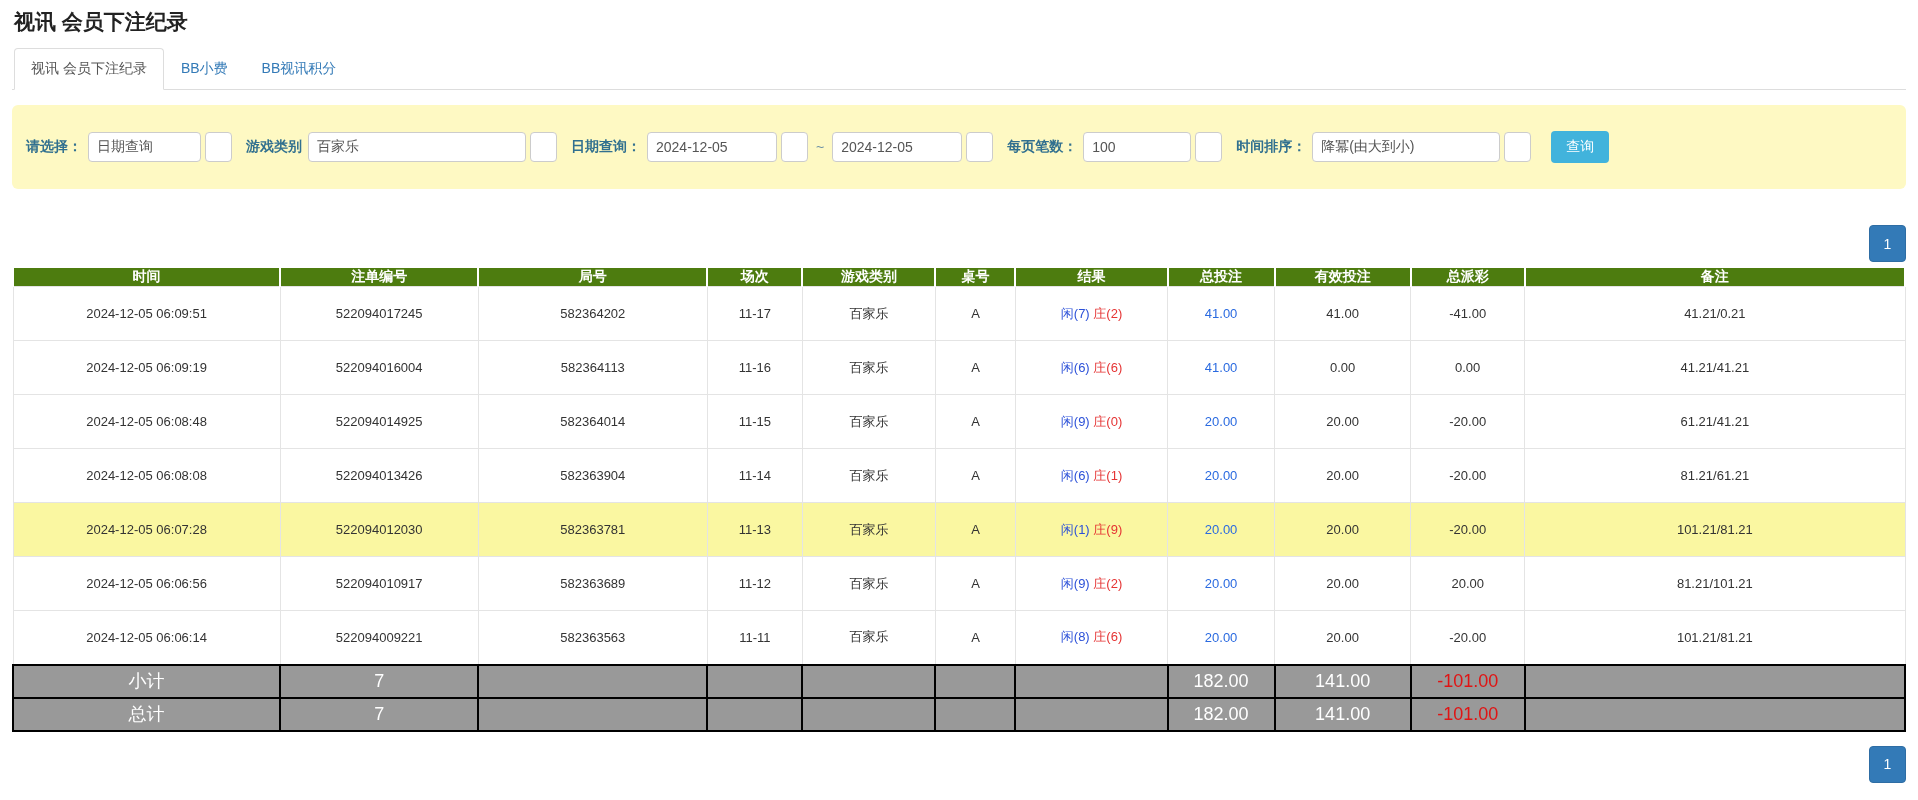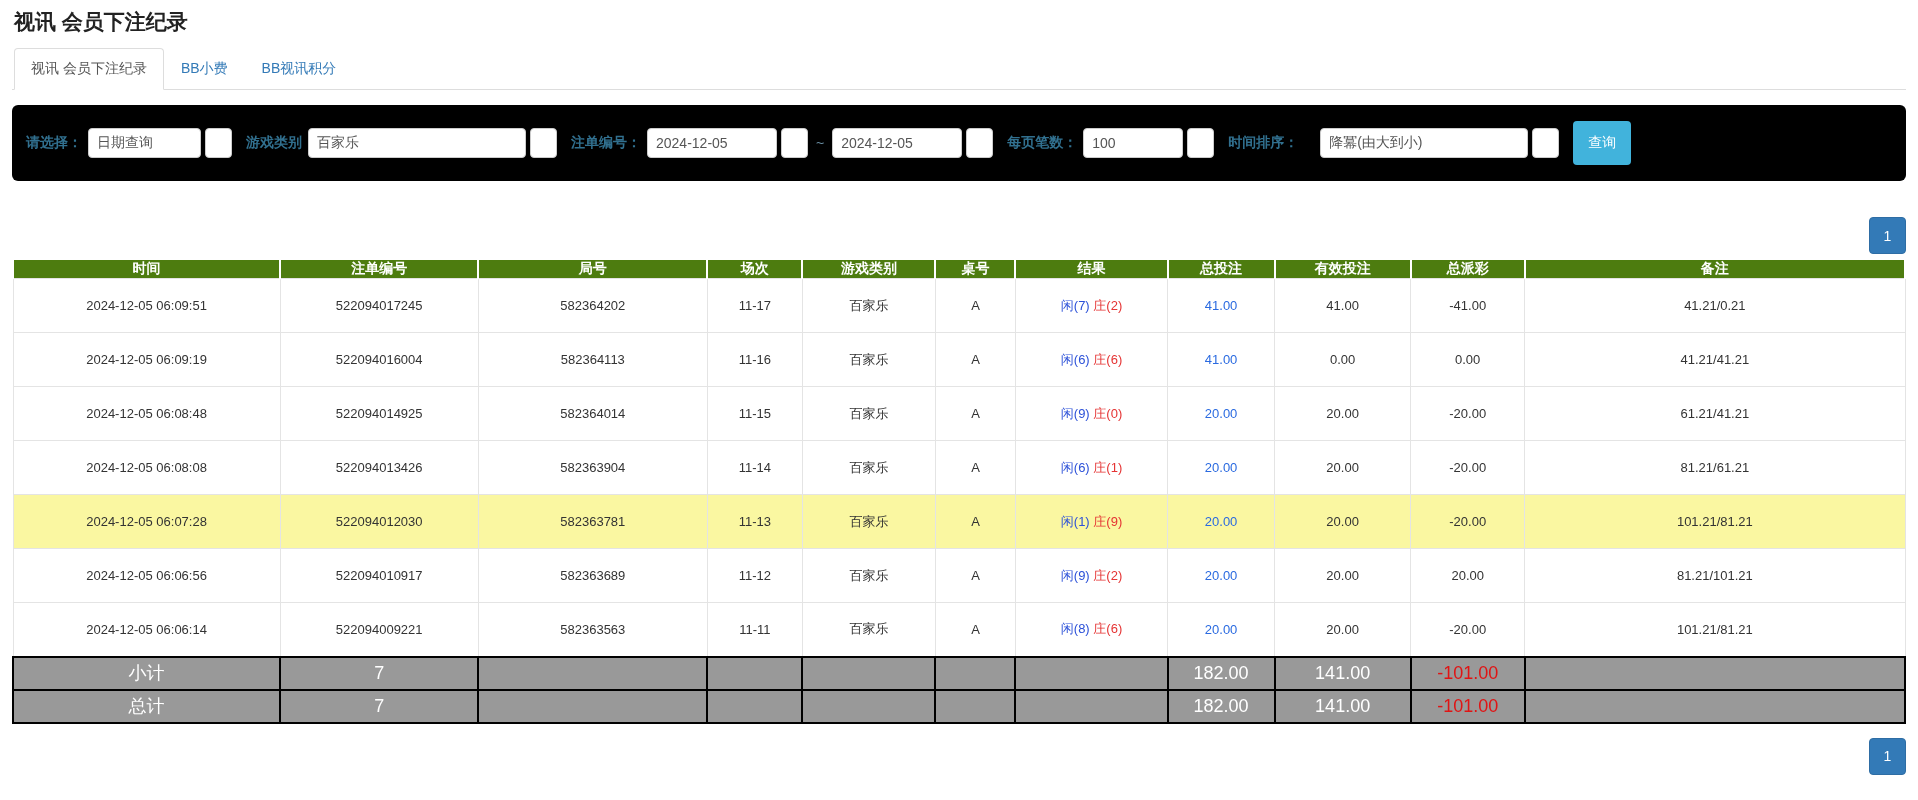--- a/index.html
+++ b/index.html
@@ -8,31 +8,31 @@
   .page { padding: 0 12px; }
 
   h1.title { font-size: 21px; font-weight: bold; color: #222; padding: 8px 2px 12px 2px; }
 
   
   .tabs { border-bottom: 1px solid #ddd; display: flex; align-items: flex-end; padding-left: 2px; }
   .tab { font-size: 14px; padding: 11px 16px; color: #337ab7; cursor: pointer; margin-bottom: -1px; border: 1px solid transparent; }
   .tab.active { color: #555; background: #fff; border: 1px solid #ddd; border-bottom-color: #fff; border-radius: 4px 4px 0 0; }
 
   
-  .filter-bar { margin-top: 15px; background: #000000; border-radius: 6px; padding: 16px 12px;
+  .filter-bar { margin-top: 15px; background: #fef9c3; border-radius: 6px; padding: 26px 12px;
     display: flex; align-items: center; min-height: 50px; }
   .flabel { font-size: 14px; font-weight: bold; color: #31708f; margin: 0 6px 0 14px; white-space: nowrap; }
   .finput { height: 30px; border: 1px solid #ccc; border-radius: 4px; background: #fff; color: #555;
     font-size: 14px; padding: 4px 8px; font-family: inherit; }
   .fbox { display: inline-block; width: 27px; height: 30px; background: #fff; border: 1px solid #ccc;
     border-radius: 4px; margin-left: 4px; }
   .tilde { color: #6b90a5; font-size: 14px; margin: 0 8px; }
-  .w110 { width: 113px; } .w215 { width: 218px; } .w130 { width: 130px; } .w100 { width: 100px; } .w185 { width: 208px; margin-left: 16px; }
-  .search-btn { margin-left: 14px; background: #41b3dc; color: #fff; border: none; border-radius: 4px;
-    height: 44px; padding: 0 15px; font-size: 14px; cursor: pointer; font-family: Liberation Mono, monospace; }
+  .w110 { width: 113px; } .w215 { width: 218px; } .w130 { width: 130px; } .w100 { width: 108px; } .w185 { width: 188px; }
+  .search-btn { margin-left: 20px; background: #41b3dc; color: #fff; border: none; border-radius: 4px;
+    height: 32px; padding: 0 15px; font-size: 14px; cursor: pointer; font-family: Liberation Mono, monospace; }
 
   
   .notice { margin-top: 23px; background: #dff0d8; border-radius: 4px; padding: 11px 14px;
     display: flex; justify-content: space-between; align-items: center; font-size: 14px; }
   .notice-left { color: #3c763d; }
   .notice-right { color: #e53e3e; }
 
   
   .pagination { text-align: right; }
   .pagination.top { margin: 36px 0 6px 0; }
@@ -68,21 +68,21 @@
 
   <div class="filter-bar">
     <span class="flabel" style="margin-left:2px">请选择：</span>
     <input class="finput w110" readonly="" value="日期查询" style="">
     <span class="fbox"></span>
 
     <span class="flabel">游戏类别</span>
     <input class="finput w215" readonly="" value="百家乐" style="">
     <span class="fbox"></span>
 
-    <span class="flabel">注单编号：</span>
+    <span class="flabel">日期查询：</span>
     <input class="finput w130" value="2024-12-05" style="">
     <span class="fbox"></span>
     <span class="tilde">~</span>
     <input class="finput w130" value="2024-12-05" style="">
     <span class="fbox"></span>
 
     <span class="flabel">每页笔数：</span>
     <input class="finput w100" value="100" style="">
     <span class="fbox"></span>
 

